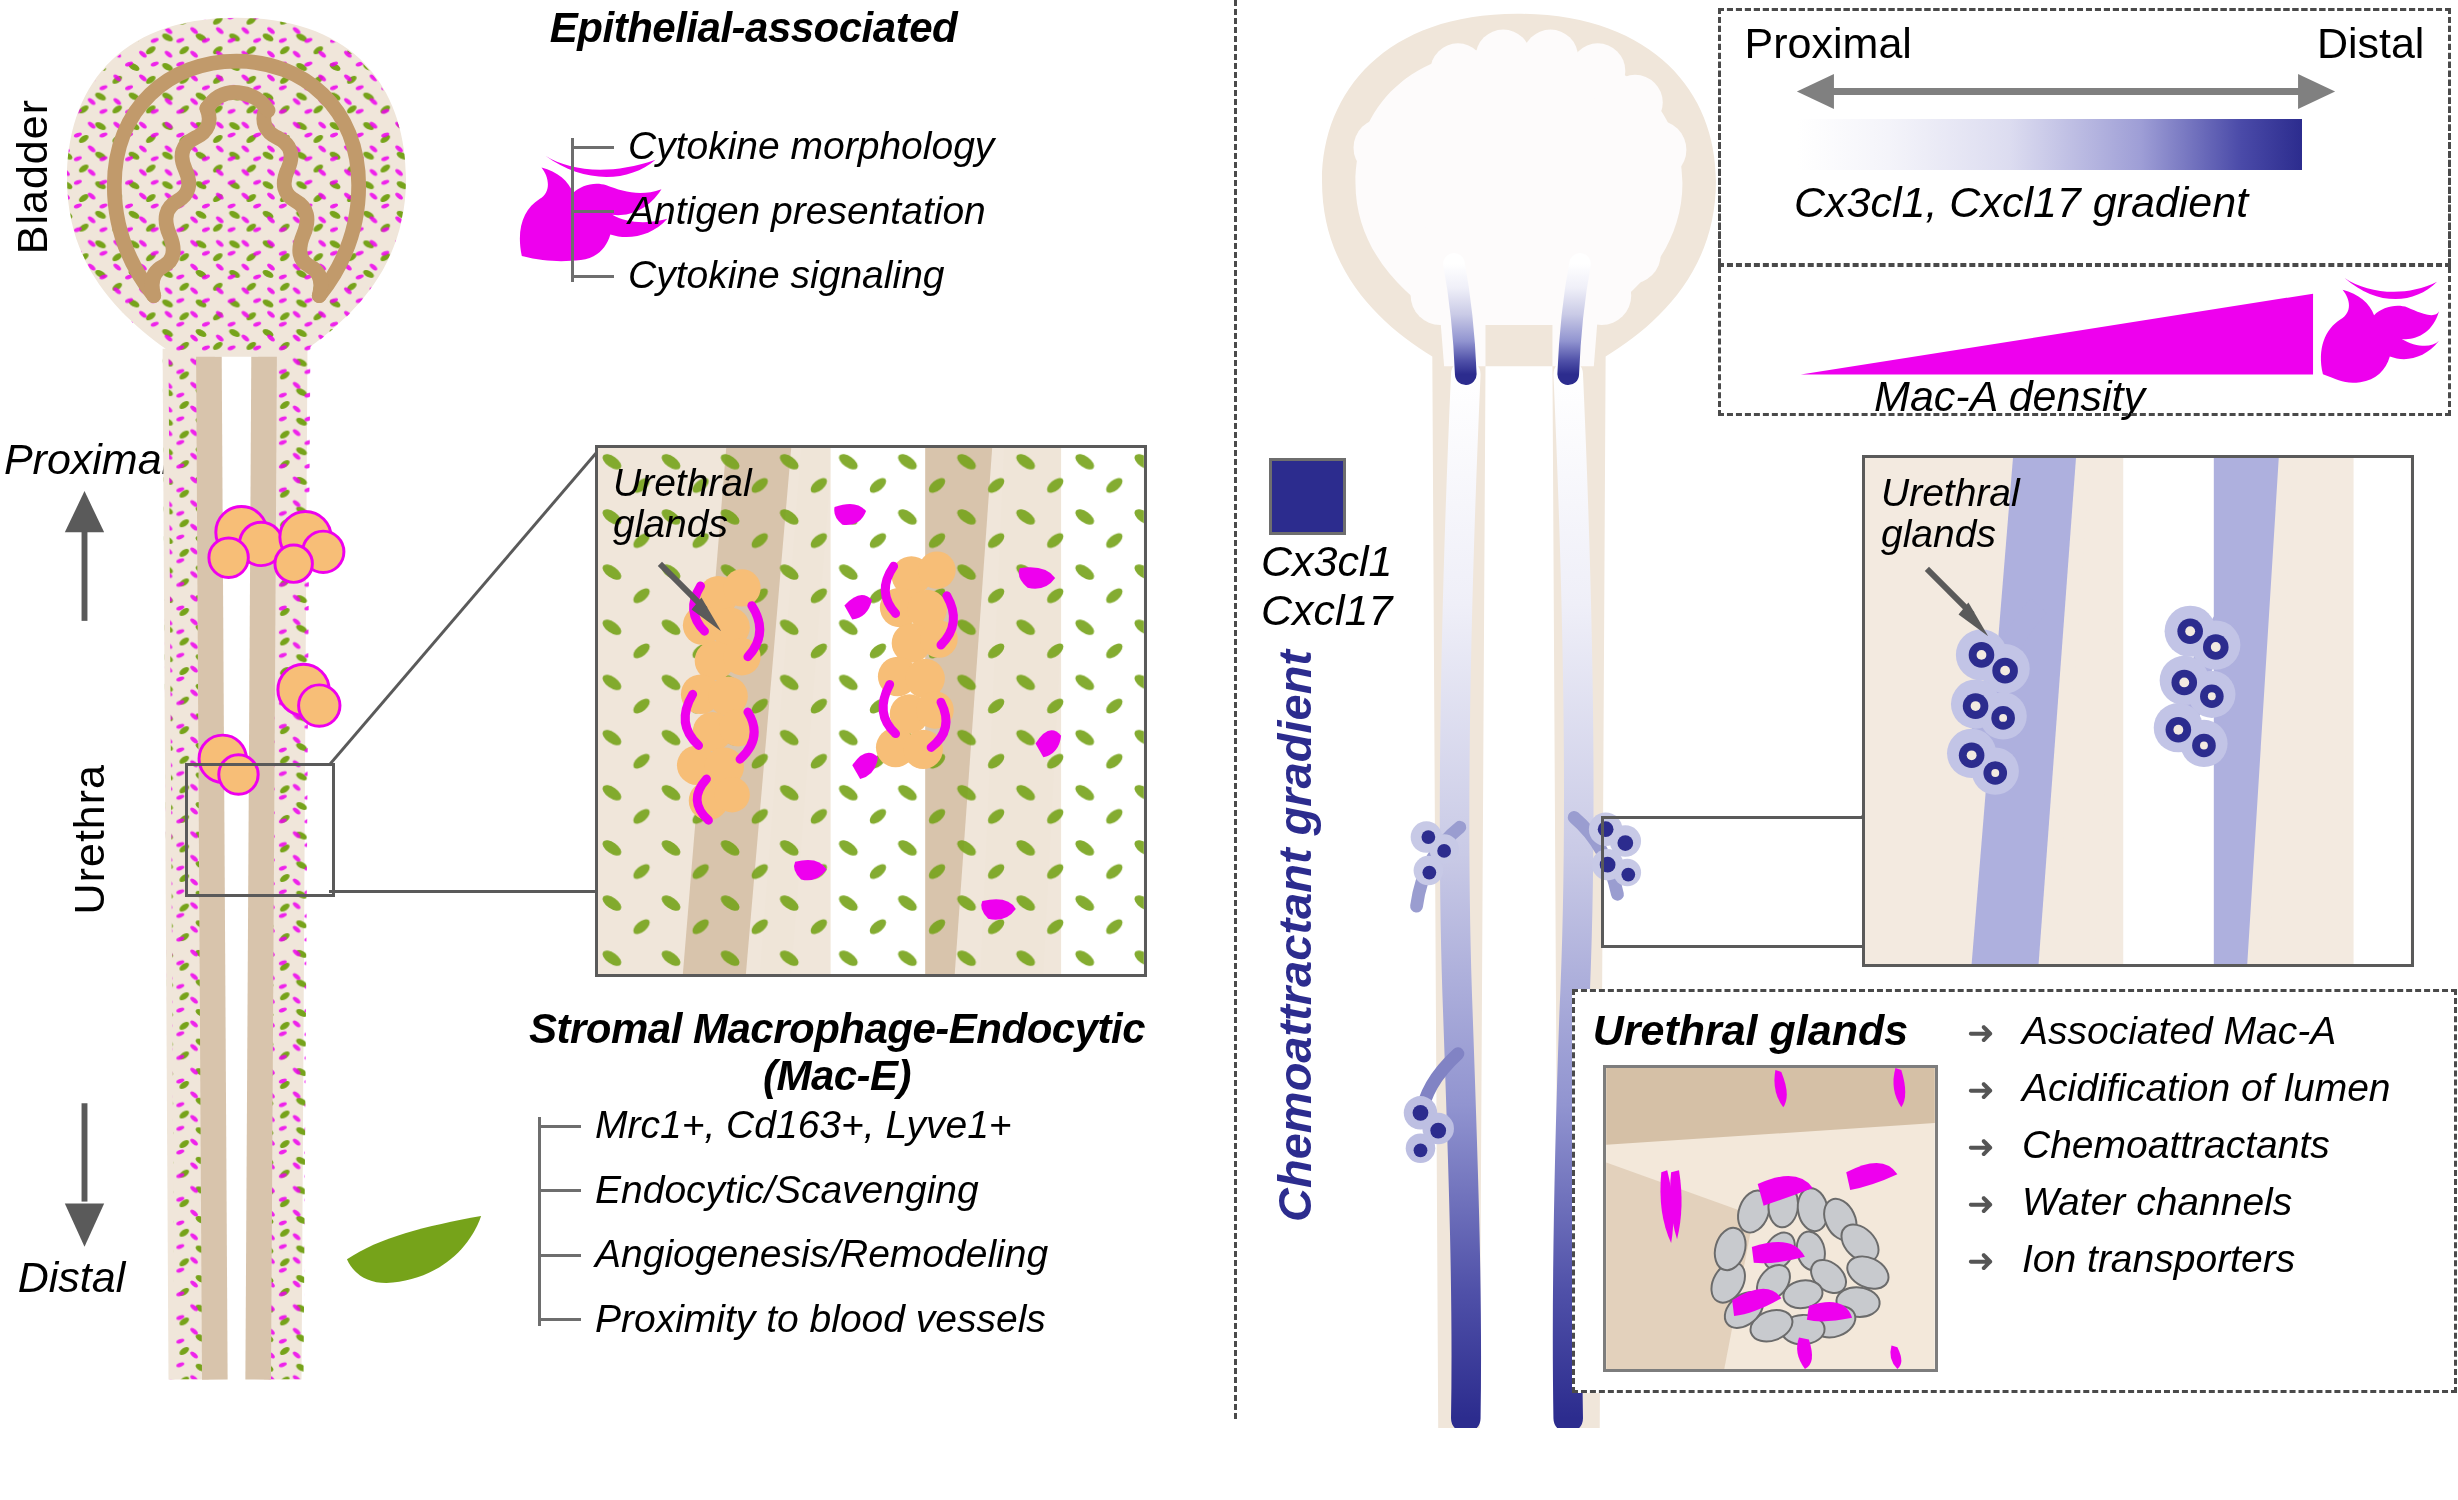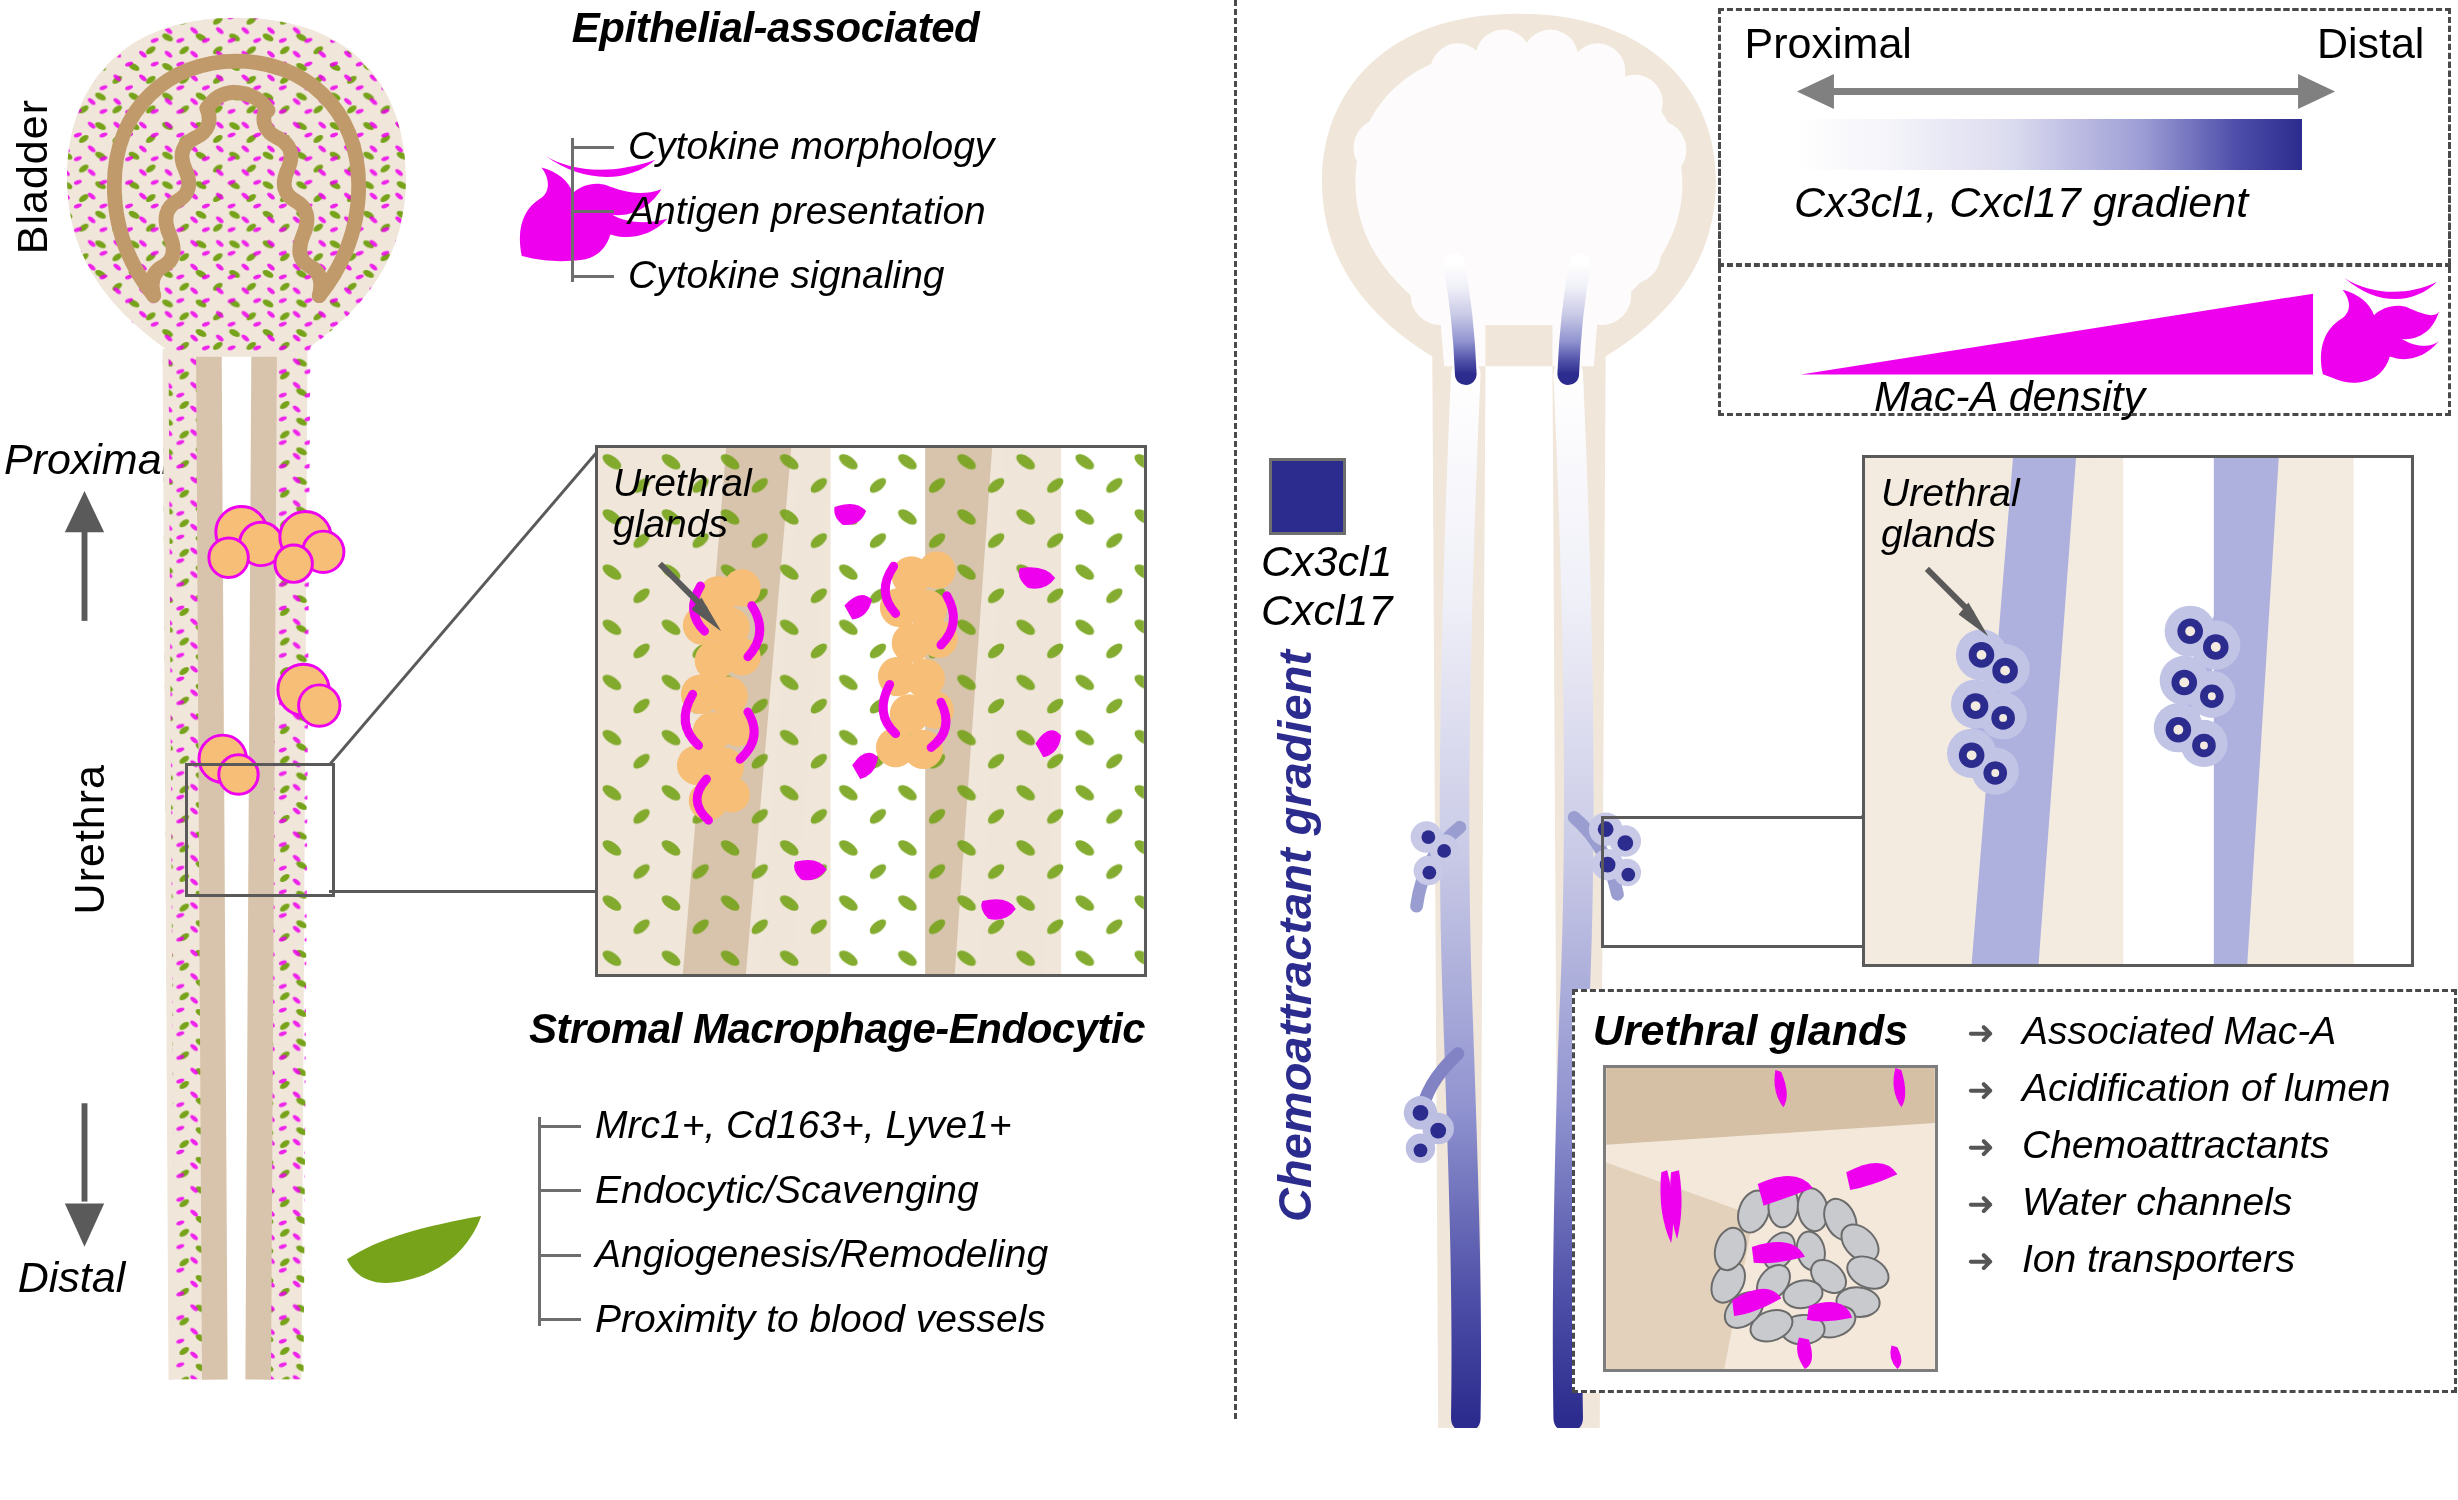--- a/index.html
+++ b/index.html
@@ -119,21 +119,21 @@
     <circle cx="250" cy="545" r="26"></circle>
       <circle cx="268" cy="560" r="21"></circle>
     <circle cx="238" cy="572" r="19"></circle>
     <circle cx="248" cy="700" r="26"></circle>
       <circle cx="264" cy="716" r="21"></circle>
     <circle cx="166" cy="770" r="24"></circle>
       <circle cx="182" cy="786" r="20"></circle>
   </g>
 </svg>
 
-<div class="abs heading ctr" style="left:495px;top:3.9px;width:561px;text-align:center;">
+<div class="abs heading ctr" style="left:473px;top:3.9px;width:561px;text-align:center;">
   <div>Epithelial-associated</div>
 </div>
 
 <svg class="abs" style="left:512px;top:138px;" width="177" height="128" viewBox="0 0 180 130">
   <path d="M10,120 C4,92 12,72 28,62 C40,55 38,40 30,30 C46,34 58,44 62,56
            C70,48 84,44 96,48 C112,54 130,60 152,52 C138,74 118,80 102,78
            C116,86 136,88 158,82 C142,100 118,104 100,98 C96,112 86,122 70,124
            C52,126 34,126 10,120 Z" fill="#EE00EE"></path>
   <path d="M34,18 C60,34 100,38 146,22 C118,46 72,46 34,18 Z" fill="#EE00EE"></path>
 </svg>
@@ -234,20 +234,21 @@
   <div>Urethral</div>
   <div>glands</div>
 </div>
 <svg class="abs" style="left:650px;top:558px;" width="89" height="89" viewBox="0 0 90 90">
   <line x1="10" y1="6" x2="56" y2="52" stroke="#5a5a5a" stroke-width="6"></line>
   <polygon points="72,74 42,52 52,40" fill="#5a5a5a"></polygon>
 </svg>
 
 <div class="abs heading ctr" style="left:448px;top:1005px;width:778px;">
   <div>Stromal Macrophage-Endocytic</div>
+  <div>(Mac-E)</div>
 </div>
 
 <svg class="abs" style="left:343px;top:1200px;" width="148" height="99" viewBox="0 0 150 100">
   <path d="M4,60 C36,38 84,26 140,16 C126,56 88,82 44,84 C24,84 10,74 4,60 Z" fill="#76A31A"></path>
 </svg>
 
 <div class="bracket-list" style="left:538px;top:1105px;">
   <div class="bracket"></div>
   <ul>
     <li>Mrc1+, Cd163+, Lyve1+</li>

